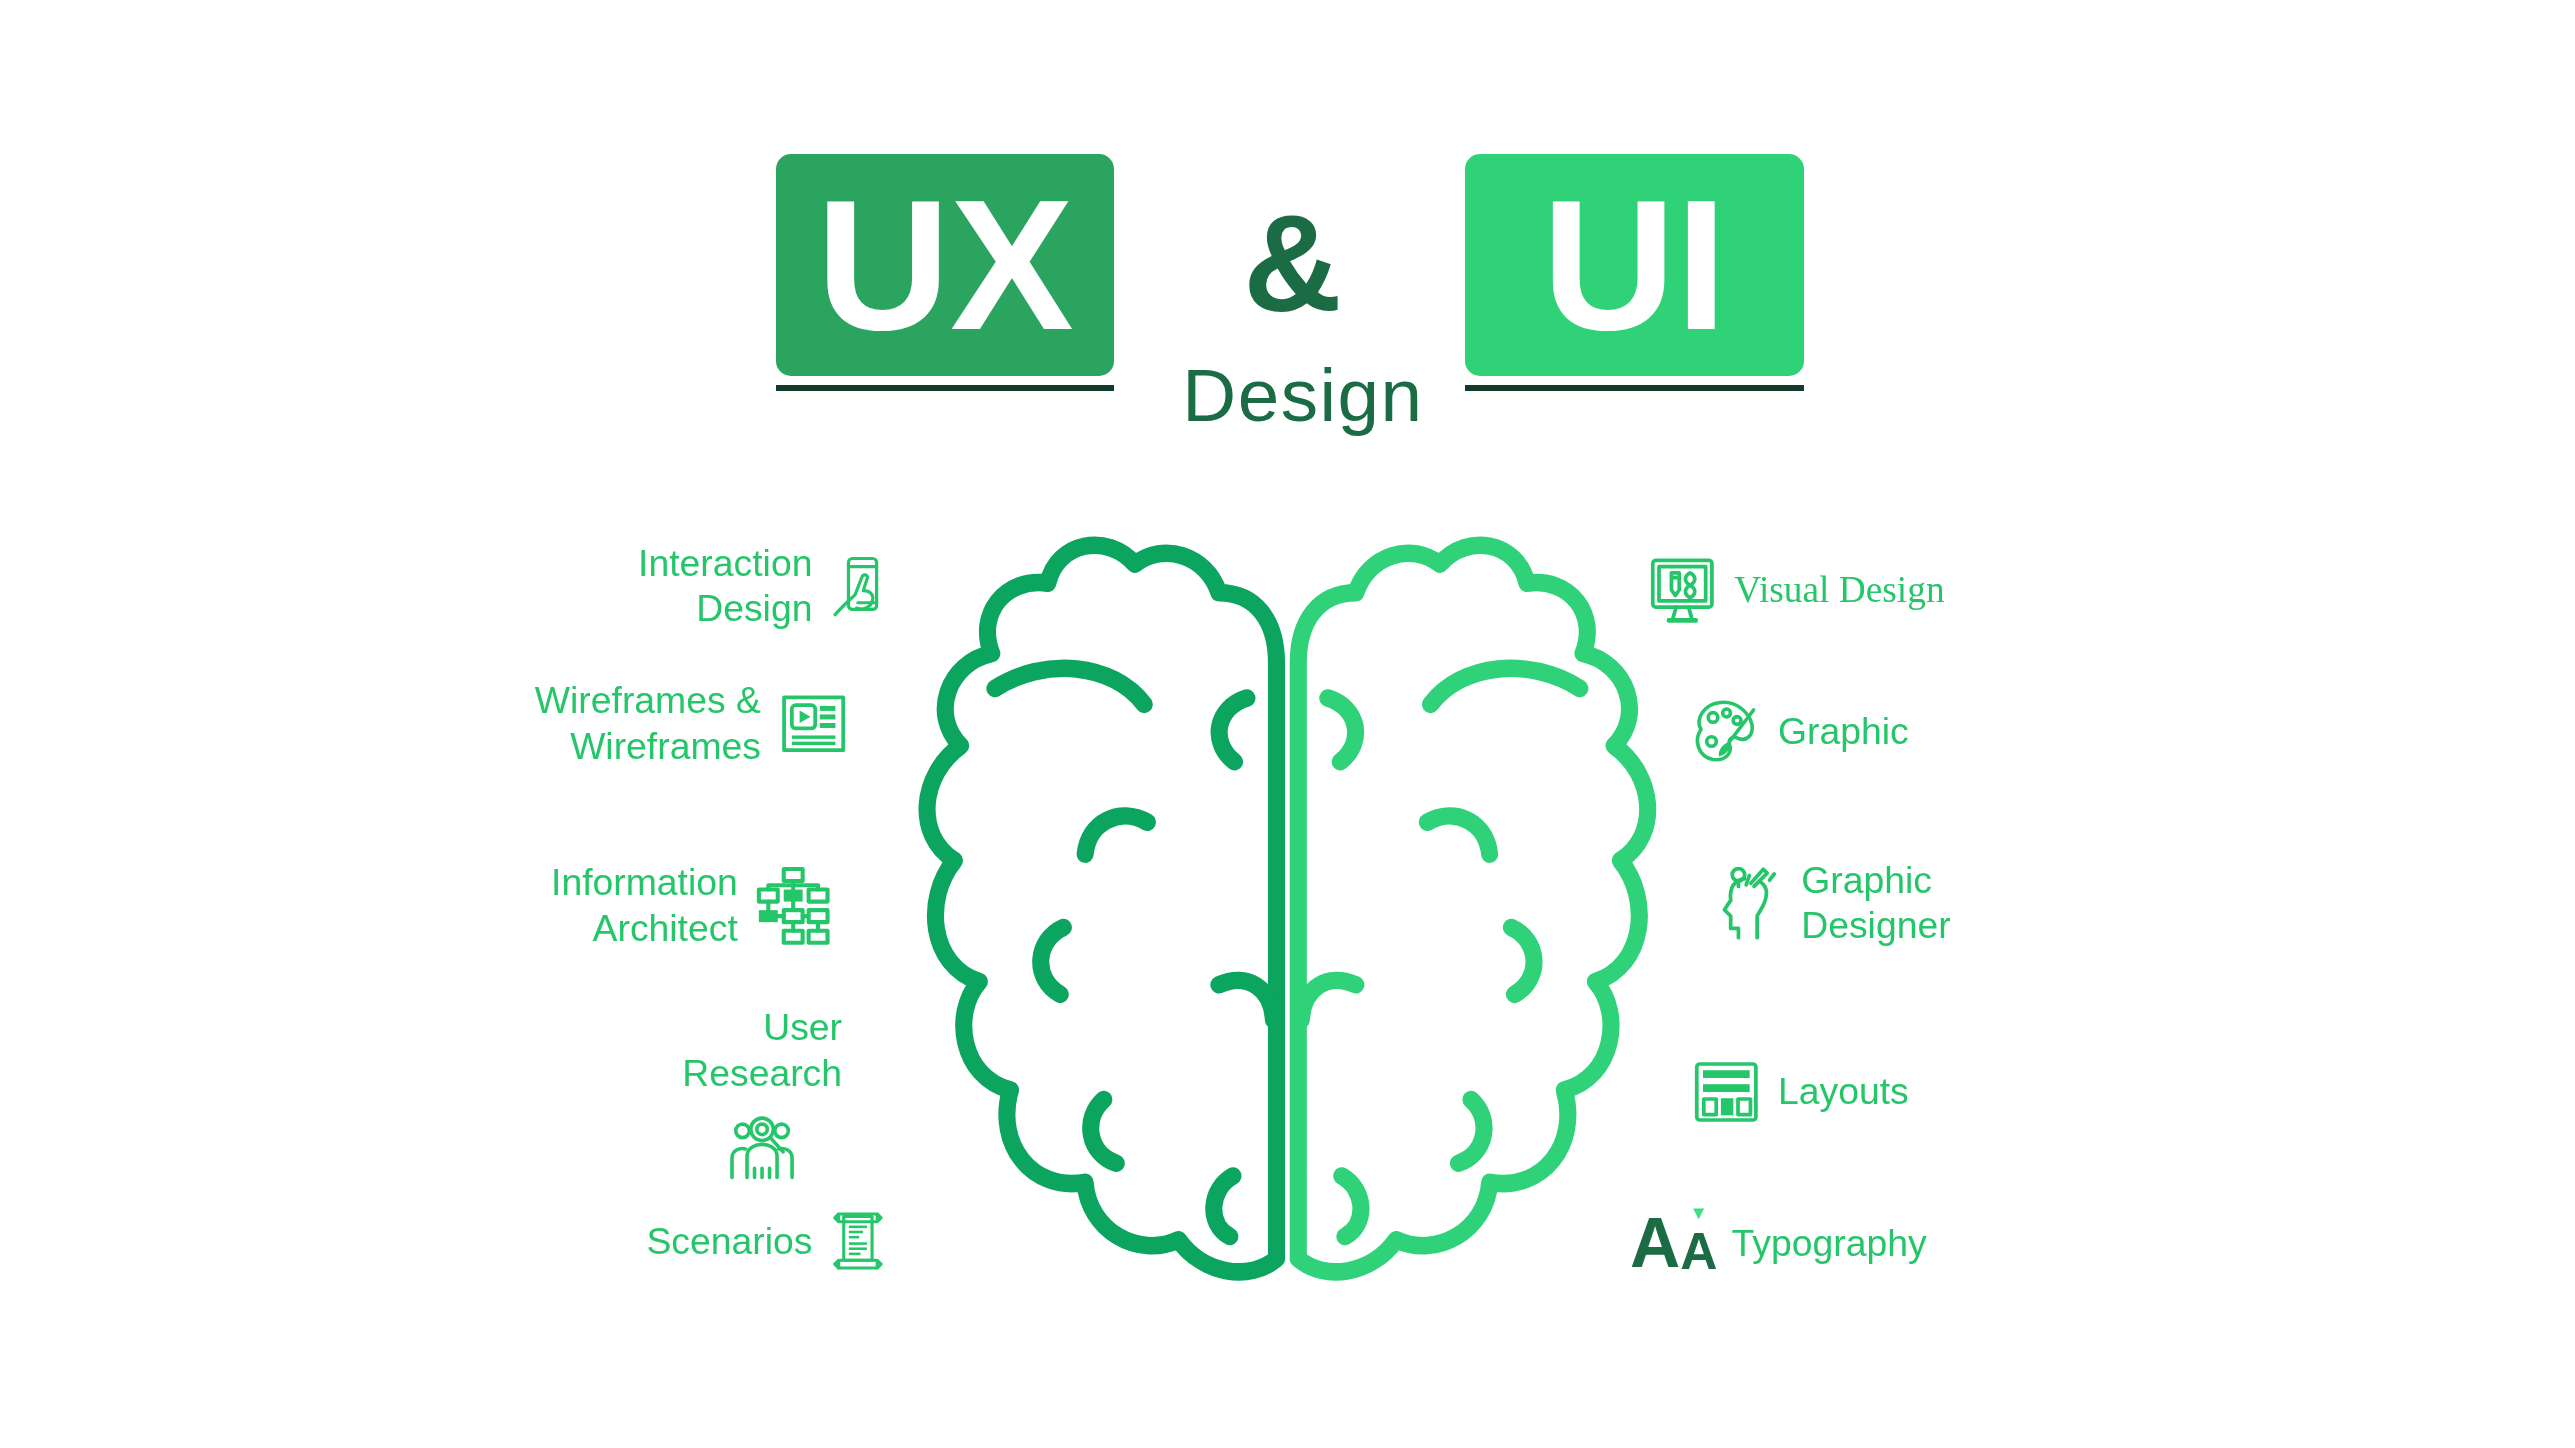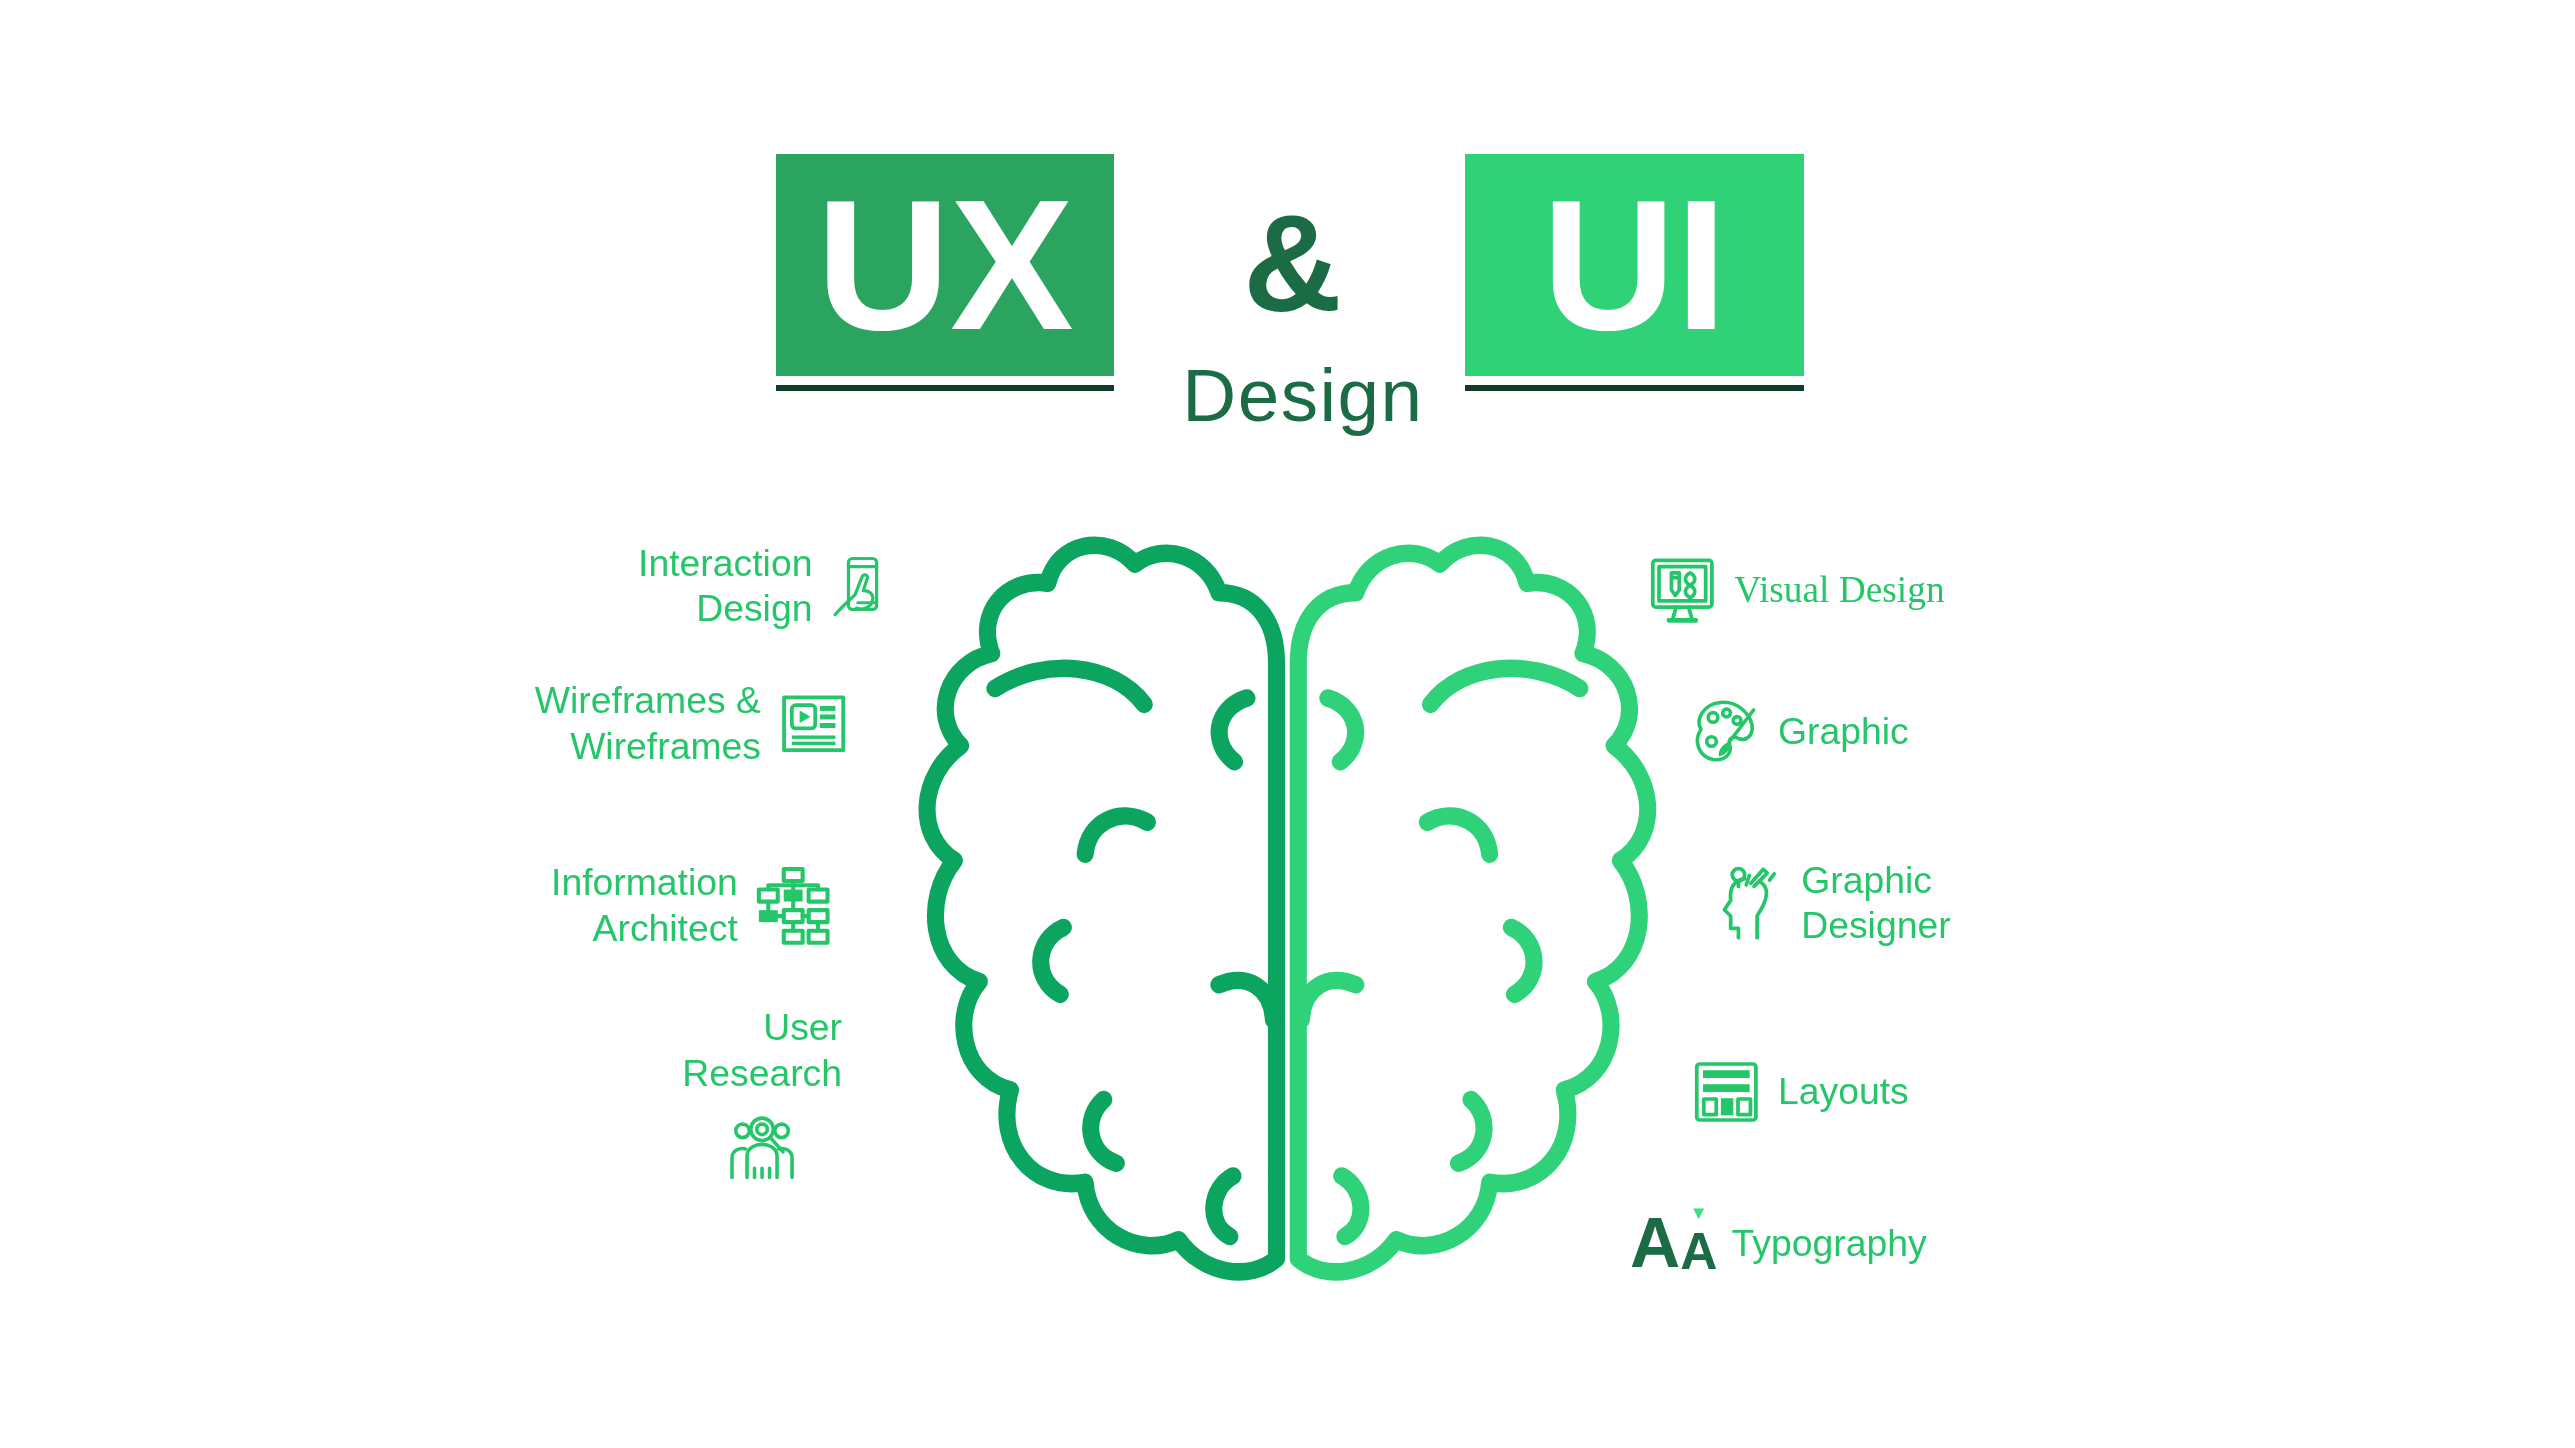--- a/index.html
+++ b/index.html
@@ -3,21 +3,21 @@
 <meta charset="utf-8">
 <title>UX &amp; UI Design</title>
 <style>
   html,body{margin:0;padding:0;background:#fff;}
   .stage{position:relative;width:100vw;height:56.25vw;background:var(--background,#fff);
          overflow:hidden;font-family:"Liberation Sans",sans-serif;}
 
   
   .brand-box{position:absolute;top:10.6%;width:13.14%;height:15.38%;
              display:flex;align-items:center;justify-content:center;
-             color:#fff;font-weight:700;font-size:7.2vw;line-height:1;}
+             color:#fff;font-weight:700;font-size:7.2vw;line-height:1;border-radius:15px;}
   .ux-box{left:30.13%;background:var(--ux-box,#2aa45f);}
   .ui-box{left:56.9%;background:var(--ui-box,#30d278);}
   .underline{position:absolute;top:26.55%;width:13.14%;height:0.42%;background:var(--underline,#113c27);}
   .ux-underline{left:30.13%;}
   .ui-underline{left:56.9%;}
   .amp{position:absolute;left:50.2%;top:18.25%;transform:translate(-50%,-50%);
        color:var(--dark-green,#1b6b44);font-weight:700;font-size:5.3vw;line-height:1;}
   .design-subtitle{position:absolute;left:50.6%;top:27.3%;transform:translate(-50%,-50%);
        color:var(--dark-green,#1b6b44);font-weight:400;font-size:2.9vw;letter-spacing:0.02em;line-height:1;}
 
@@ -143,20 +143,39 @@
       <circle cx="37" cy="13" r="4.5"></circle>
       <path d="M44 44 V31 C44 26 39 24 35 25"></path>
       <path d="M14 44 V30 C14 24 20 22 24 22 C28 22 34 24 34 30 V44"></path>
       <path d="M19 38 V44 M24 38 V44 M29 38 V44" stroke-width="1.8"></path>
       <circle cx="24" cy="12" r="7.5"></circle>
       <circle cx="24" cy="12" r="3.5"></circle>
       <path d="M30 18 L38 27" stroke-width="3.4"></path>
     </svg>
   </div>
 
+  <div class="row" style="top:85.7%;right:65.5%;">
+    <div class="lbl lbl-right">
+      <span class="line">Scenarios</span>
+
+    </div>
+    <svg class="icon i-scroll" viewBox="0 0 48 48">
+      <rect x="13" y="5" width="22" height="34"></rect>
+      <rect x="9" y="3" width="30" height="6" rx="1.5"></rect>
+      <path d="M9 3 L6 6 L9 9 M39 3 L42 6 L39 9" stroke-width="1.8"></path>
+      <rect x="9" y="39" width="30" height="6" rx="1.5"></rect>
+      <path d="M9 39 L6 42 L9 45 M39 39 L42 42 L39 45" stroke-width="1.8"></path>
+      <rect class="fill" x="17" y="12" width="14" height="2"></rect>
+      <rect class="fill" x="17" y="16" width="11" height="2"></rect>
+      <rect class="fill" x="17" y="20" width="8" height="2"></rect>
+      <rect class="fill" x="17" y="25" width="14" height="2"></rect>
+      <rect class="fill" x="17" y="29" width="14" height="2"></rect>
+      <rect class="fill" x="17" y="33" width="9" height="2"></rect>
+    </svg>
+  </div>
 
   <div class="row" style="top:40.7%;left:63.9%;font-family:Liberation Serif, serif;">
     <svg class="icon i-monitor" viewBox="0 0 48 48">
       <rect x="5" y="5" width="38" height="30" rx="2"></rect>
       <rect x="9" y="9" width="30" height="22"></rect>
       <path d="M20 35 L18 42 M28 35 L30 42"></path>
       <rect class="fill" x="14" y="42" width="20" height="3" rx="1"></rect>
       <path d="M17 13 L17 24 L19.5 27.5 L22 24 L22 13 Z M17 16 H22" stroke-width="1.8"></path>
       <path d="M29 13 C33 15 33 19 29 21 C25 19 25 15 29 13 Z M29 21 C33 23 33 27 29 29 C25 27 25 23 29 21 Z" stroke-width="1.8"></path>
     </svg>

